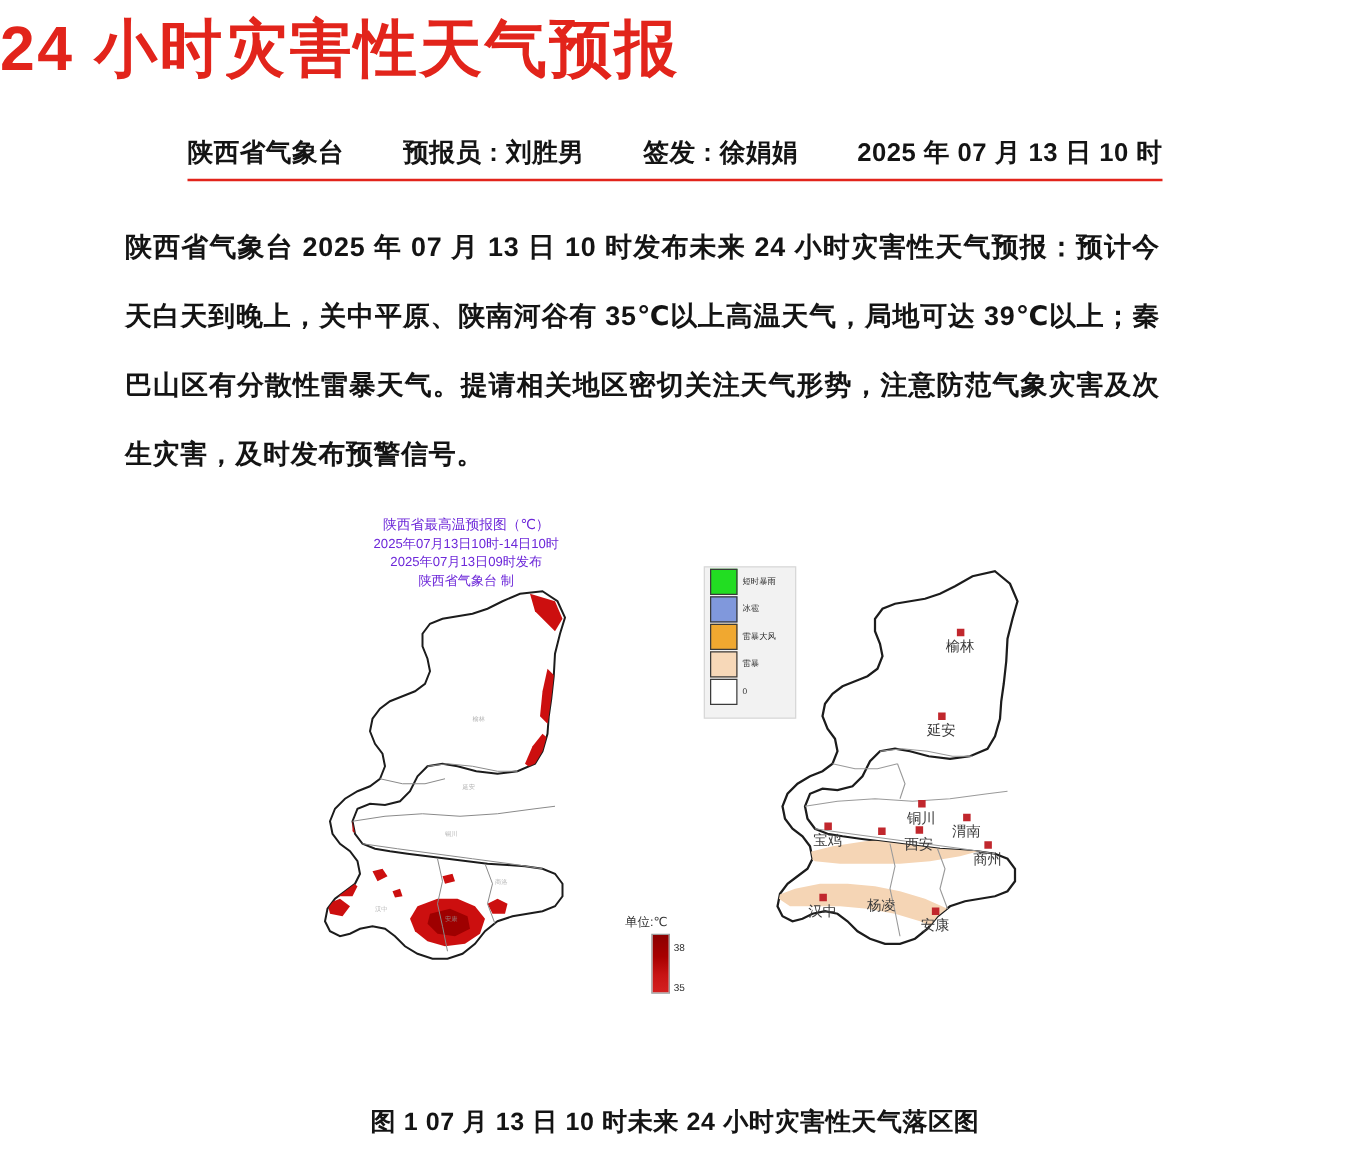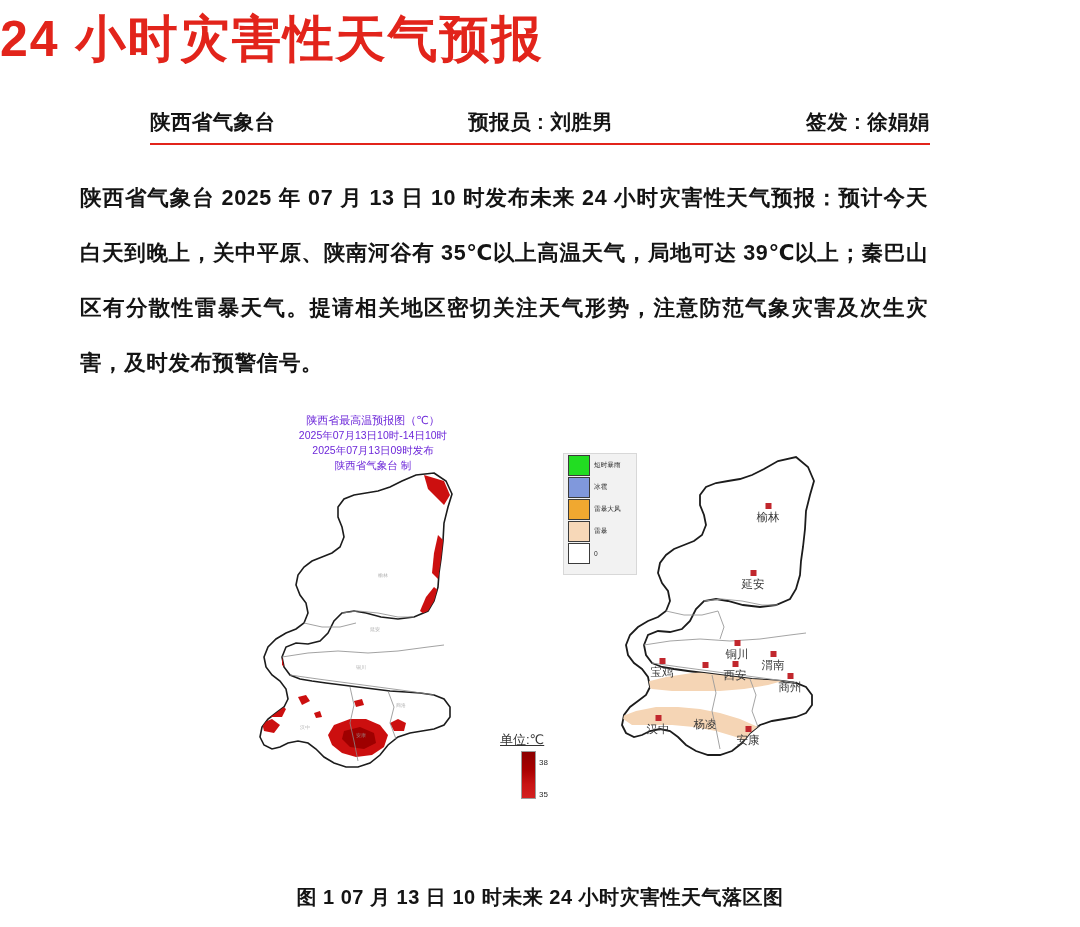--- a/index.html
+++ b/index.html
@@ -46,21 +46,21 @@
     align-items: baseline;
     font-size: 20.5px;
     font-weight: bold;
     color: #141414;
     white-space: nowrap;
   }
   .byline span { letter-spacing: .4px; }
 
   
   .body-text {
-    margin: 26px 152px 0 80px;
+    margin: 26px 152px 0 100px;
     font-size: 21.5px;
     font-weight: bold;
     line-height: 55px;
     color: #141414;
     text-align: justify;
     text-justify: inter-character;
     letter-spacing: .6px;
   }
 
   
@@ -130,26 +130,25 @@
   }
 
   
   .colorbar {
     position: absolute;
     left: 498px;
     top: 318px;
     width: 56px;
   }
   .cb-title {
-    font-size: 13px;
+    font-size: 10px;
     color: #333;
     margin-left: 2px;
     margin-bottom: 2px;
     white-space: nowrap;
-    text-decoration: underline;
   }
   .cb-body { display: flex; padding-left: 23px; }
   .cb-bar {
     width: 13px;
     height: 46px;
     background: linear-gradient(#8c0000 0%, #a80000 38%, #c81414 70%, #d42020 100%);
     border: 1px solid #9c9c9c;
   }
   .cb-ticks {
     margin-left: 3px;
@@ -202,20 +201,21 @@
 
 <div class="page">
 
   <div class="doc-title">24 小时灾害性天气预报</div>
 
   <div class="byline-wrap">
     <div class="byline">
       <span>陕西省气象台</span>
       <span>预报员 : 刘胜男</span>
       <span>签发 : 徐娟娟</span>
+      <span>2025 年 07 月 13 日 10 时</span>
     </div>
   </div>
 
   <div class="body-text">陕西省气象台 2025 年 07 月 13 日 10 时发布未来 24 小时灾害性天气预报：预计今天白天到晚上，关中平原、陕南河谷有 35℃以上高温天气，局地可达 39℃以上；秦巴山区有分散性雷暴天气。提请相关地区密切关注天气形势，注意防范气象灾害及次生灾害，及时发布预警信号。</div>
 
   <div class="figure">
 
     <div class="map-left">
 
       <div class="map-head">

